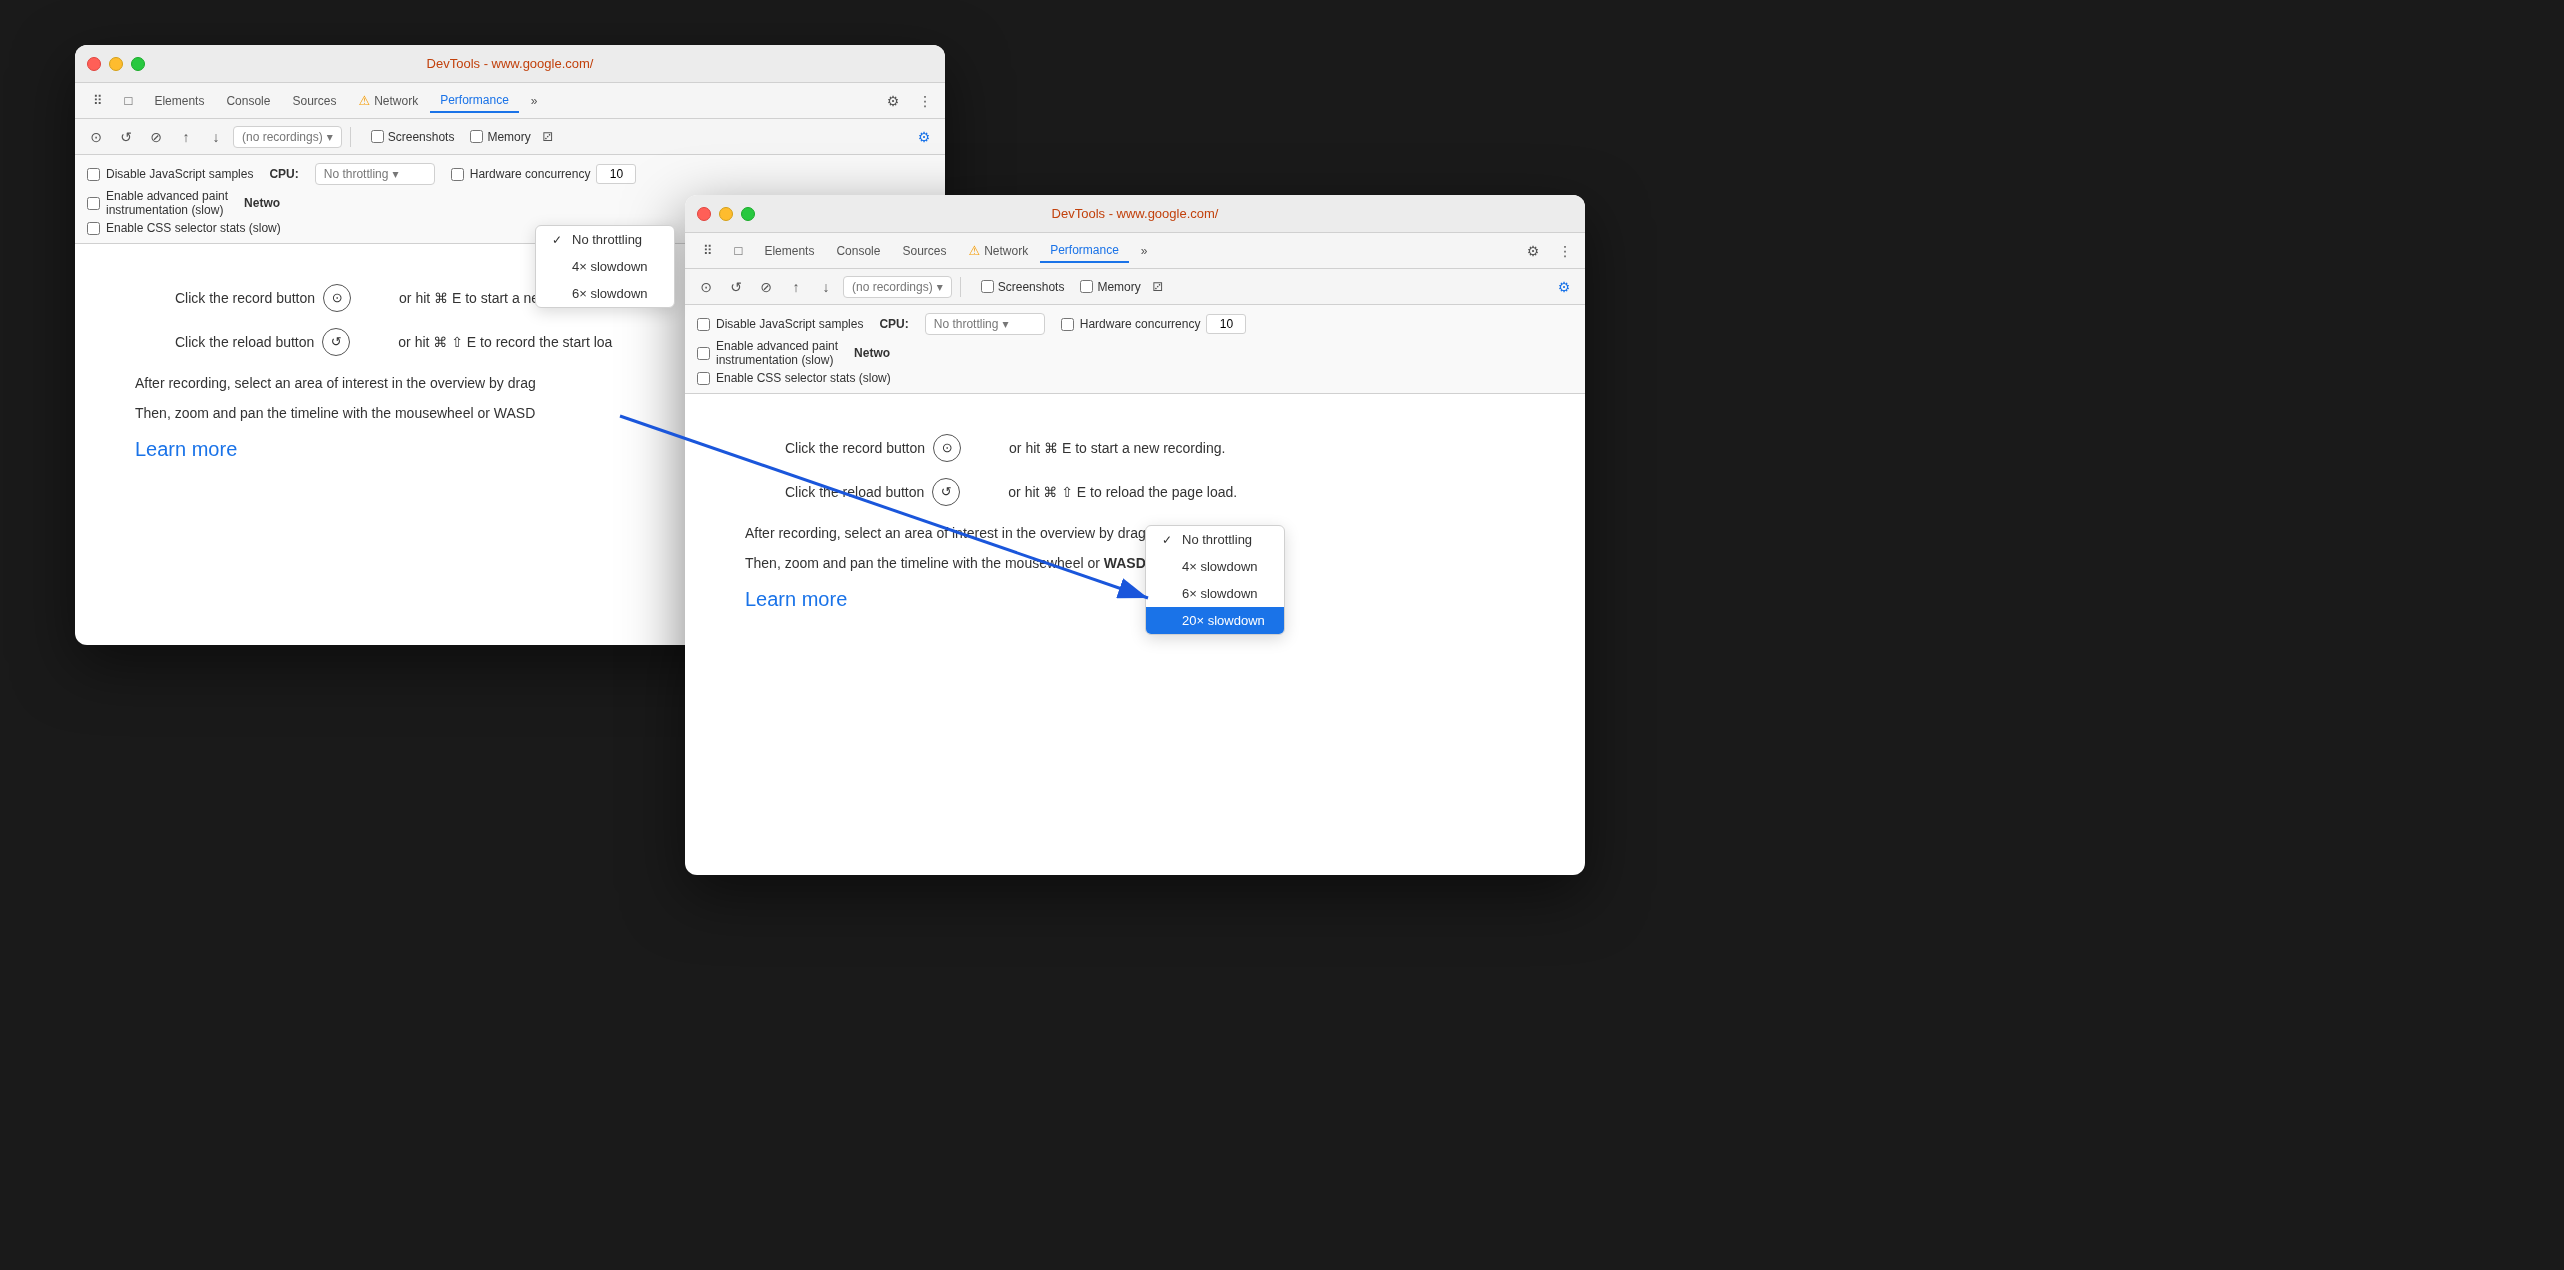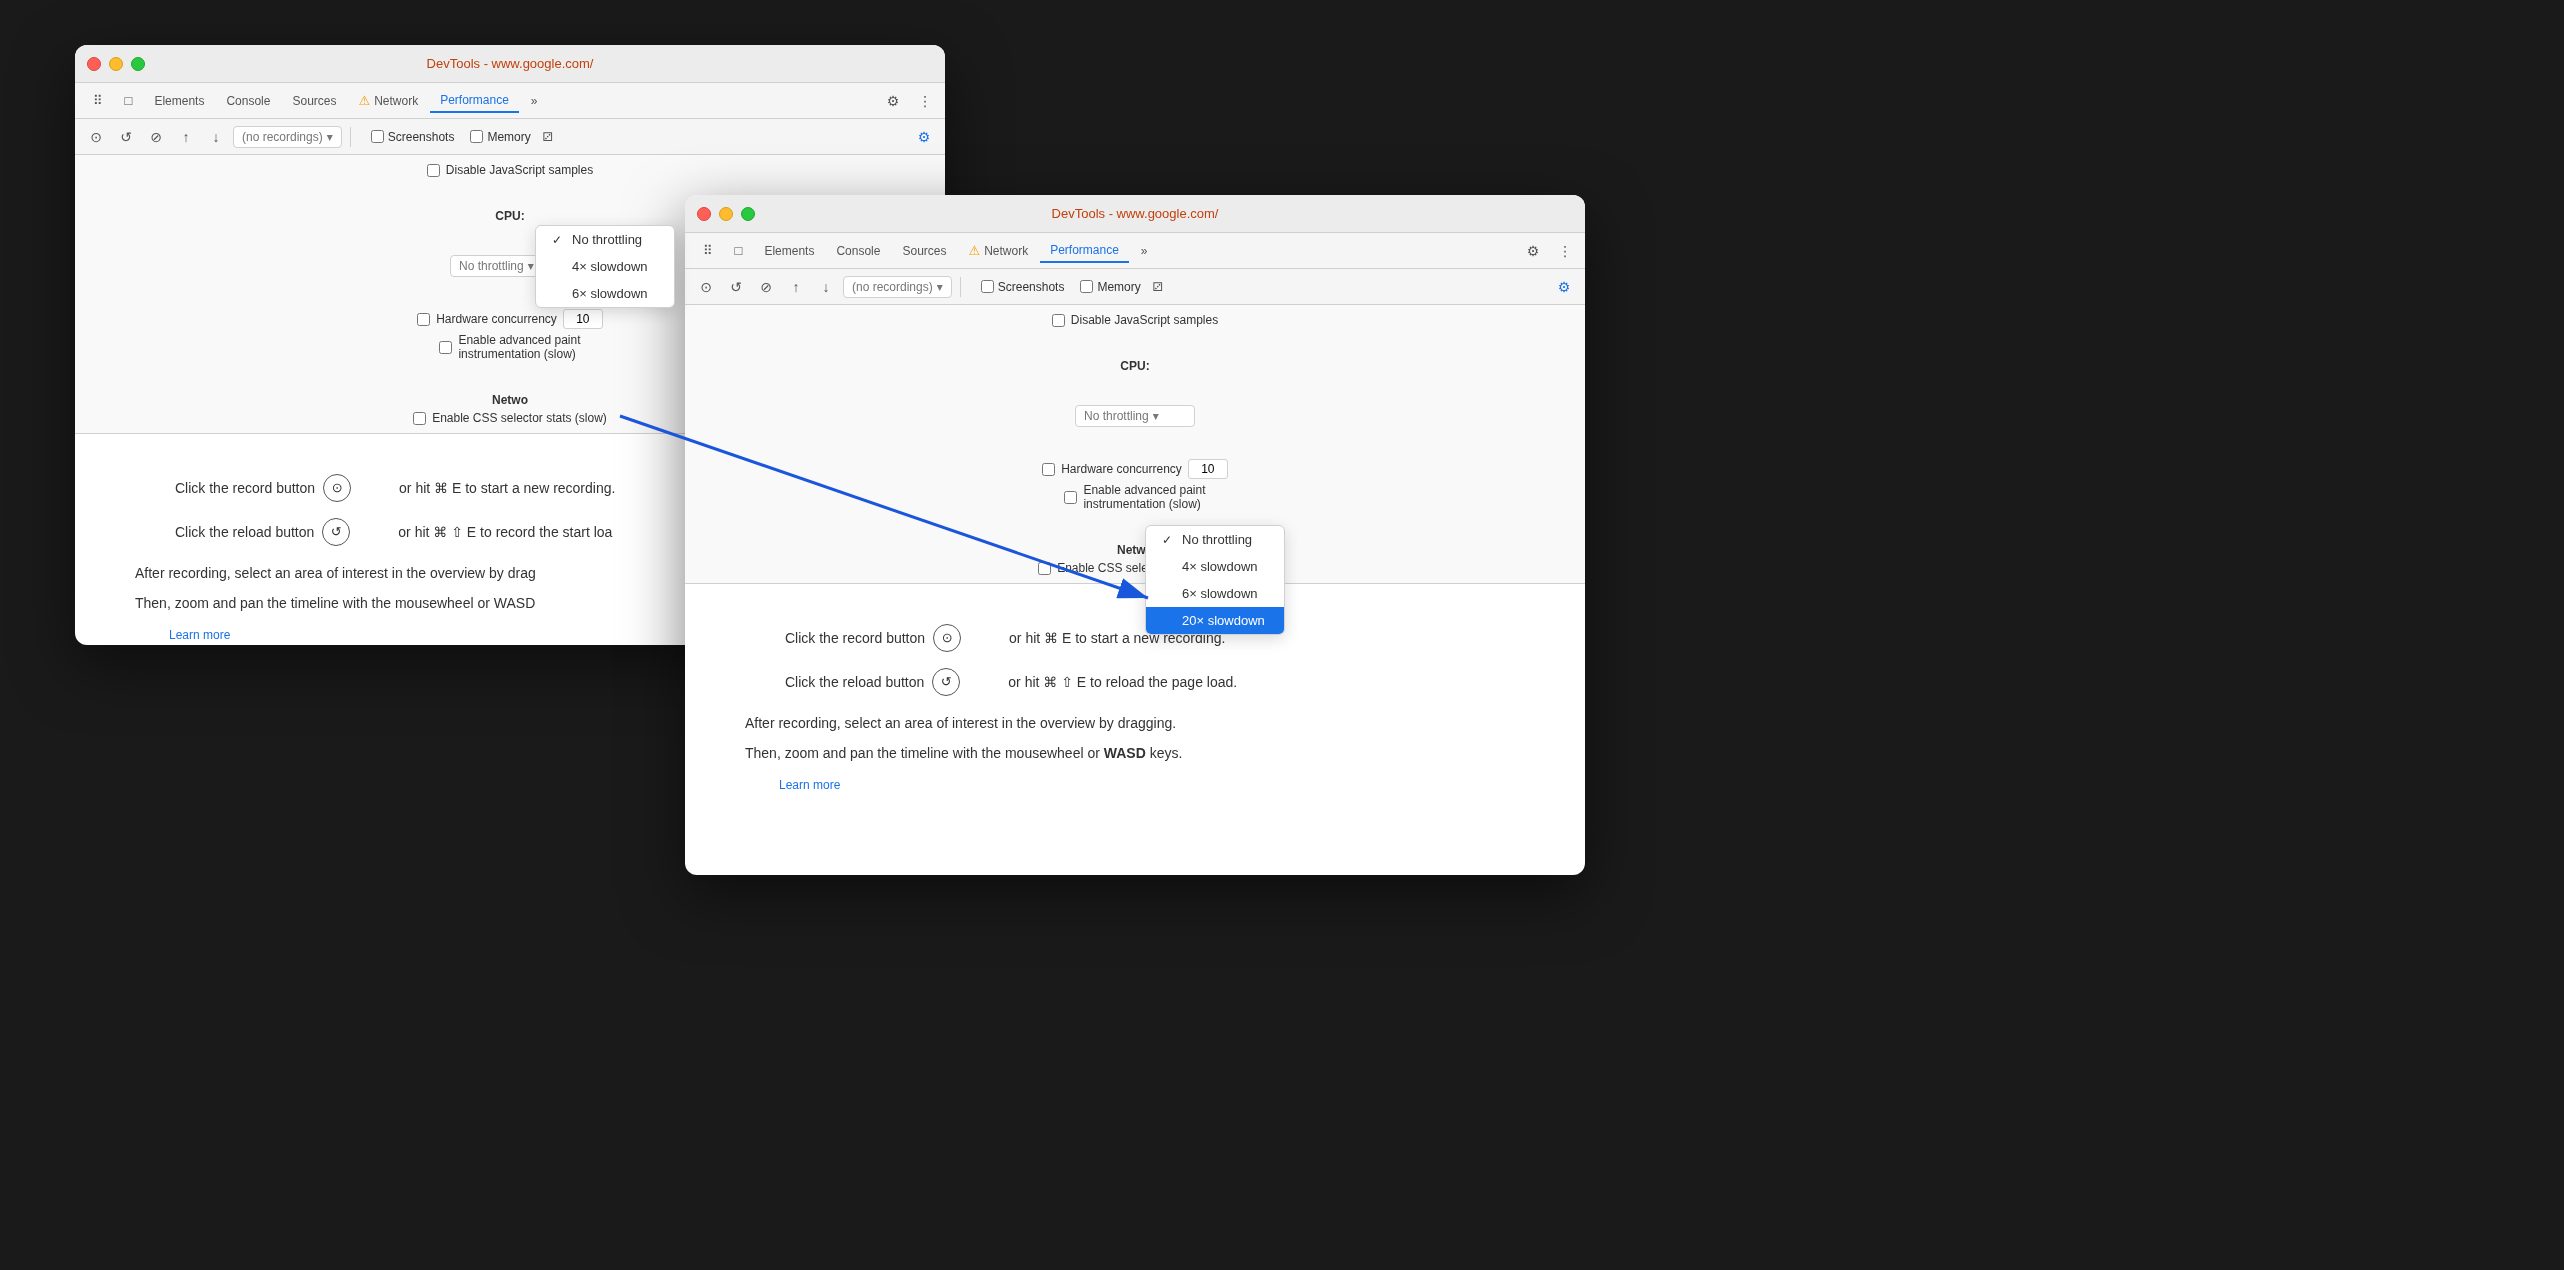--- a/index.html
+++ b/index.html
@@ -169,23 +169,22 @@
     
     .options-panel {
       background: #f9f9f9;
       border-bottom: 1px solid #d0d0d0;
       padding: 8px 12px;
     }
 
     .options-row {
       display: flex;
       align-items: center;
-      gap: 32px;
+      gap: 16px;
       margin-bottom: 4px;
-      flex-direction: column;
     }
 
     .options-row:last-child {
       margin-bottom: 0;
     }
 
     .option-item {
       display: flex;
       align-items: center;
       gap: 6px;
@@ -238,23 +237,22 @@
 
     .instruction-text {
       font-size: 14px;
       color: #333;
       margin-left: 40px;
     }
 
     .learn-more {
       color: #1a73e8;
       text-decoration: none;
-      font-size: 12px;
-      cursor: pointer;
-      margin-left: 34px;
+      font-size: 20px;
+      cursor: pointer;
     }
 
     .paragraph-block {
       margin-bottom: 8px;
       font-size: 14px;
       color: #333;
       line-height: 1.6;
     }
 
     

